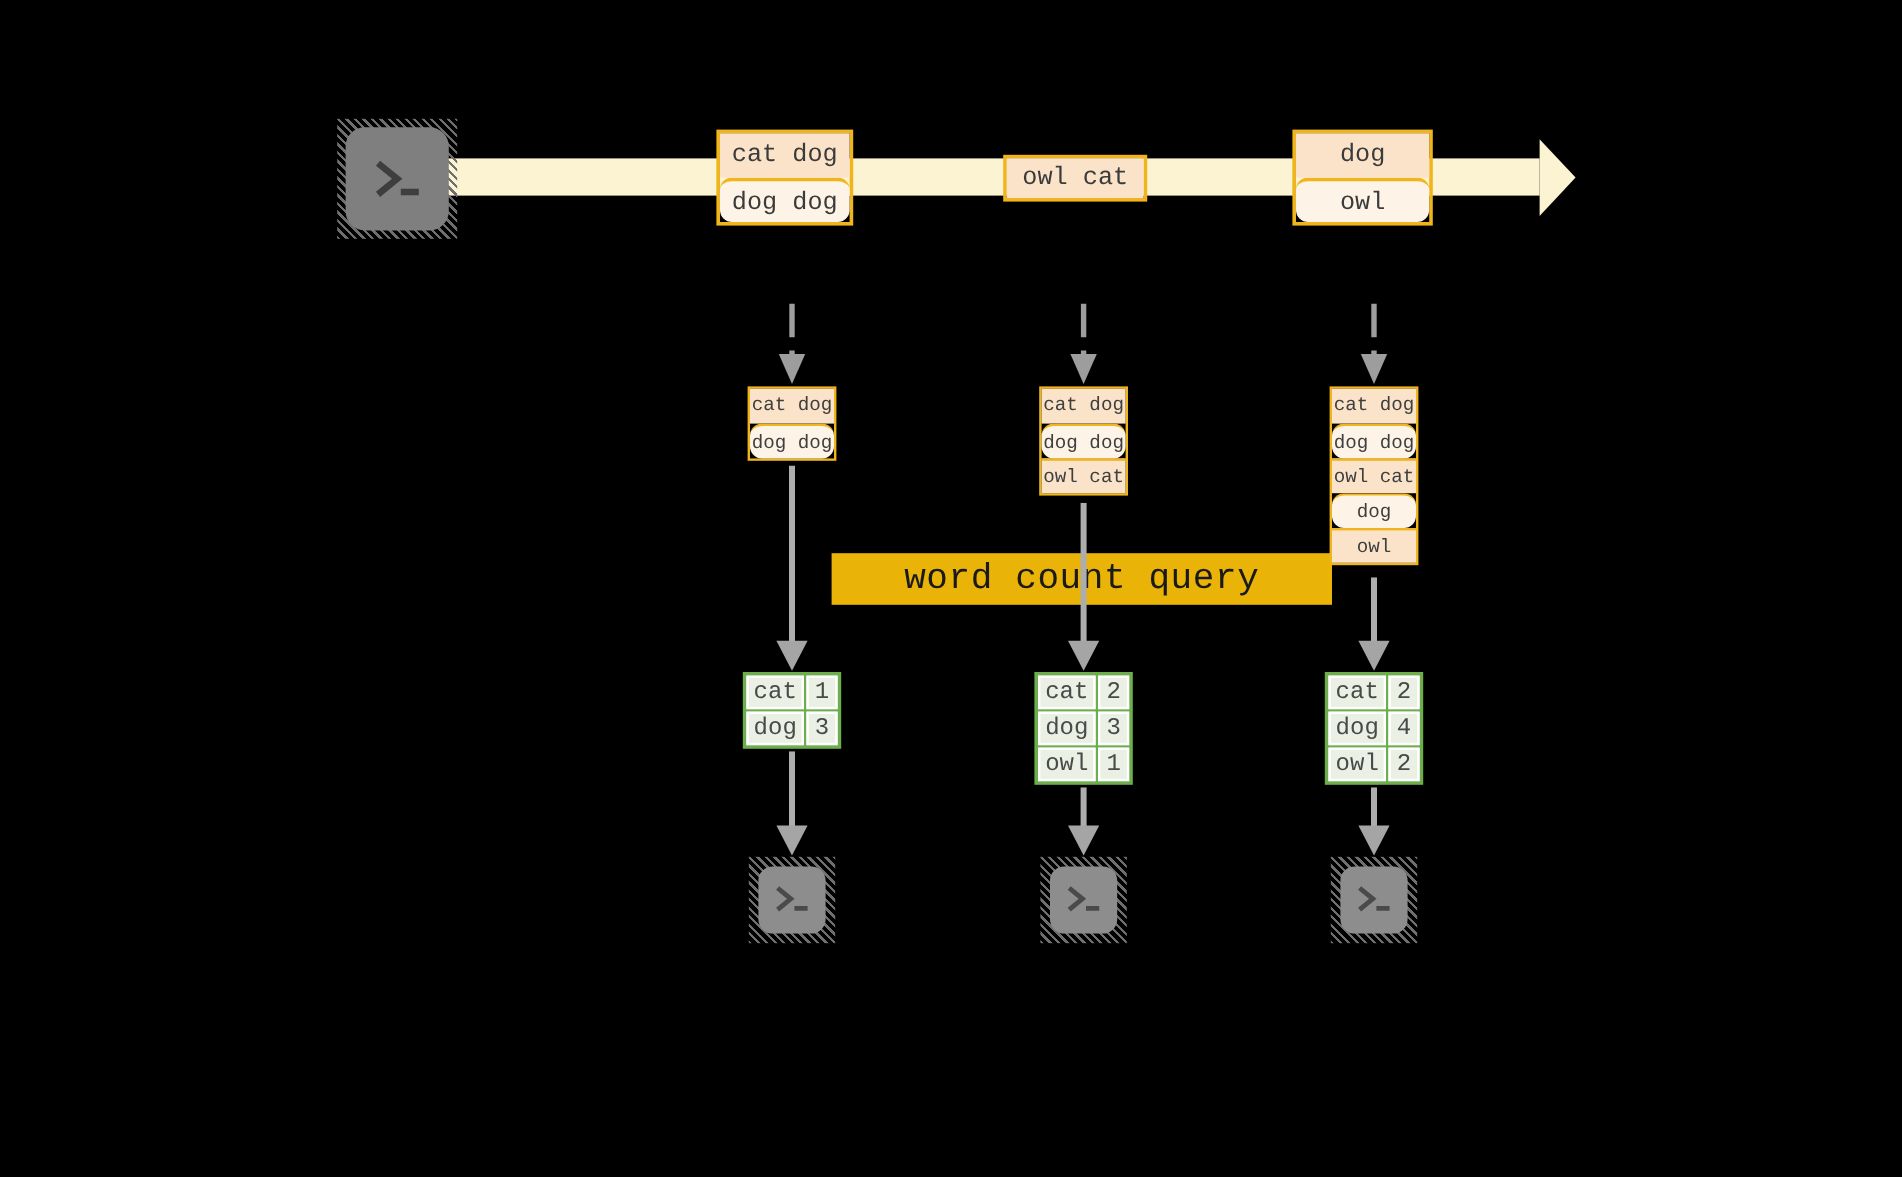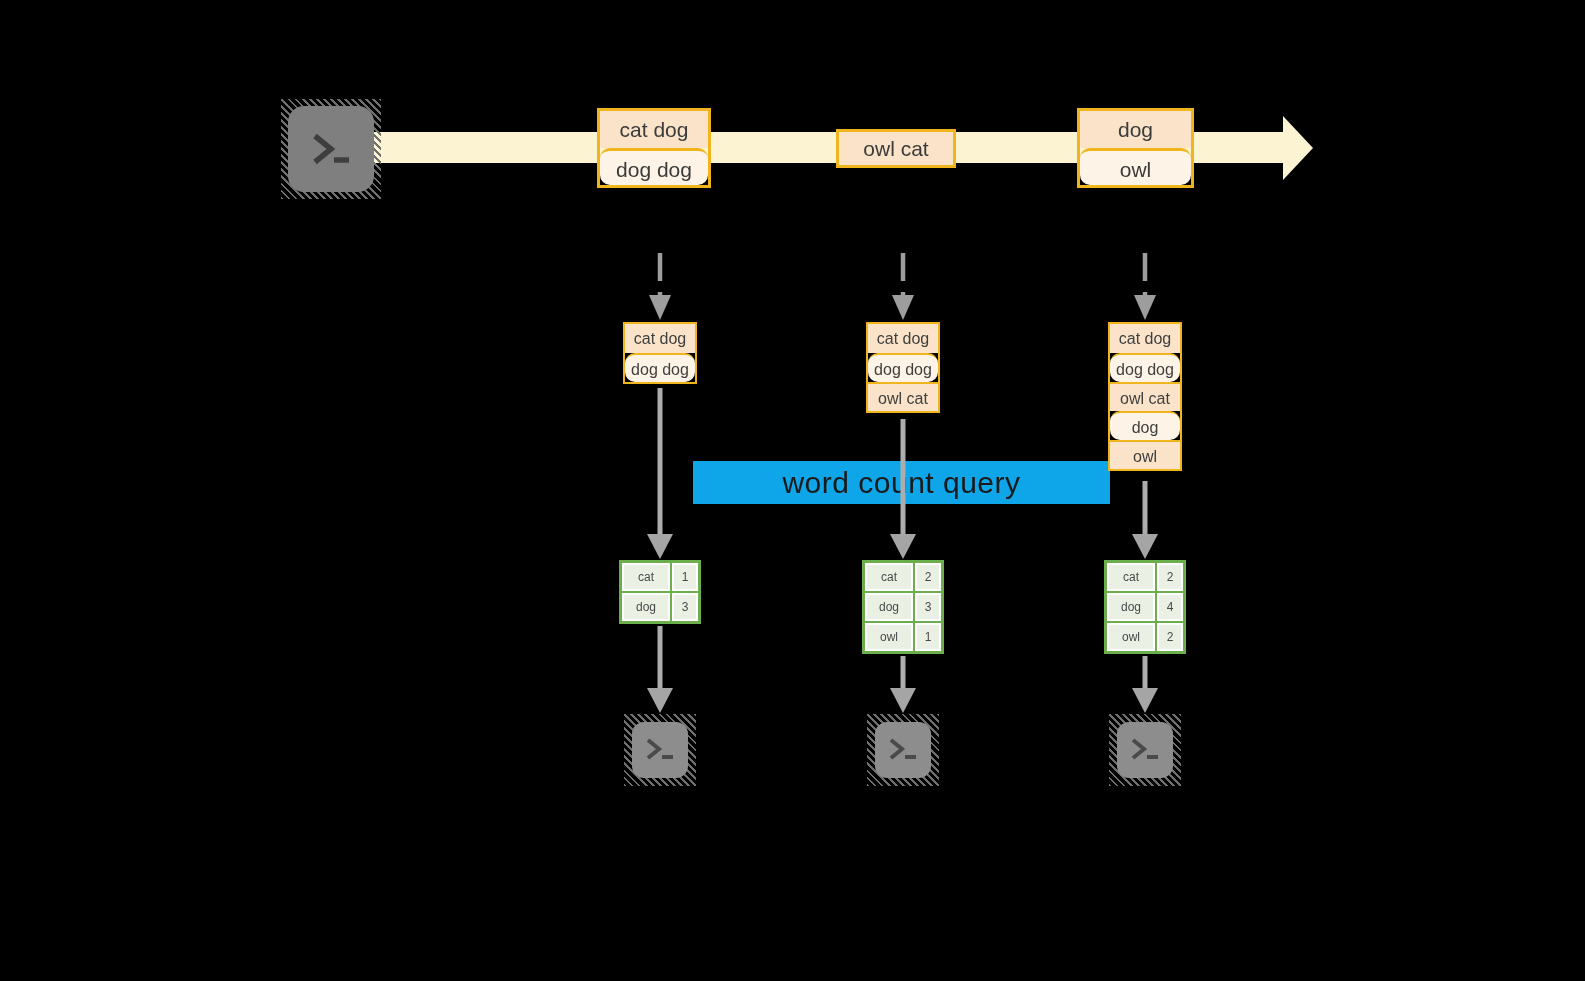--- a/index.html
+++ b/index.html
@@ -1,19 +1,19 @@
 <!DOCTYPE html>
 <html><head>
 <meta charset="utf-8">
 <style>
   html,body { margin:0; padding:0; background:#000; }
   * { box-sizing:border-box; }
   .canvas {
     position:relative; width:1585px; height:981px; background:#000000;
-    font-family:Liberation Sans, sans-serif; overflow:hidden;
+    font-family:Liberation Mono, monospace; overflow:hidden;
   }
   .abs { position:absolute; }
 
   
   .band-shaft { position:absolute; left:372px; top:132px; width:911px; height:31px; background:#fcf3d2; }
   .band-head  { position:absolute; left:1283px; top:116px; width:0; height:0;
                 border-top:32px solid transparent; border-bottom:32px solid transparent;
                 border-left:30px solid #fcf3d2; }
 
   
@@ -34,28 +34,28 @@
   .peach { background:#fae3c8; }
   .cream { background:#fdf4e7;border-radius:10px; }
 
   
   .log  { position:absolute; width:74px; border:2px solid #f0b41c; }
   .lrow { height:29px; line-height:29px; text-align:center; font-size:16px; color:#3f3f3f; }
   .lrow + .lrow { border-top:2px solid #f0b41c; }
 
   
   .query-label { position:absolute; left:693px; top:461px; width:417px; height:43px;
-                 background:#0ea5e9; color:#1a1a1a; display:flex; align-items:center;
+                 background:#eab308; color:#1a1a1a; display:flex; align-items:center;
                  justify-content:center; font-size:30px; font-weight:300; letter-spacing:0.5px; }
 
   
   .gtable { position:absolute; background:#6bae4b; padding:3px; display:grid;
             grid-template-columns:48px 26px; gap:2px; }
   .gcell  { background:#eaf0e4; border:2px solid #ffffff; height:28px; display:flex;
-            align-items:center; justify-content:center; font-size:12px; color:#4a4a4a; }
+            align-items:center; justify-content:center; font-size:20px; color:#4a4a4a; }
 </style>
 </head>
 <body>
 
 <div class="canvas">
 
   <div class="band-shaft"></div>
   <div class="band-head"></div>
 
   <div class="hatch term-lg" style="left:281px; top:99px;">

